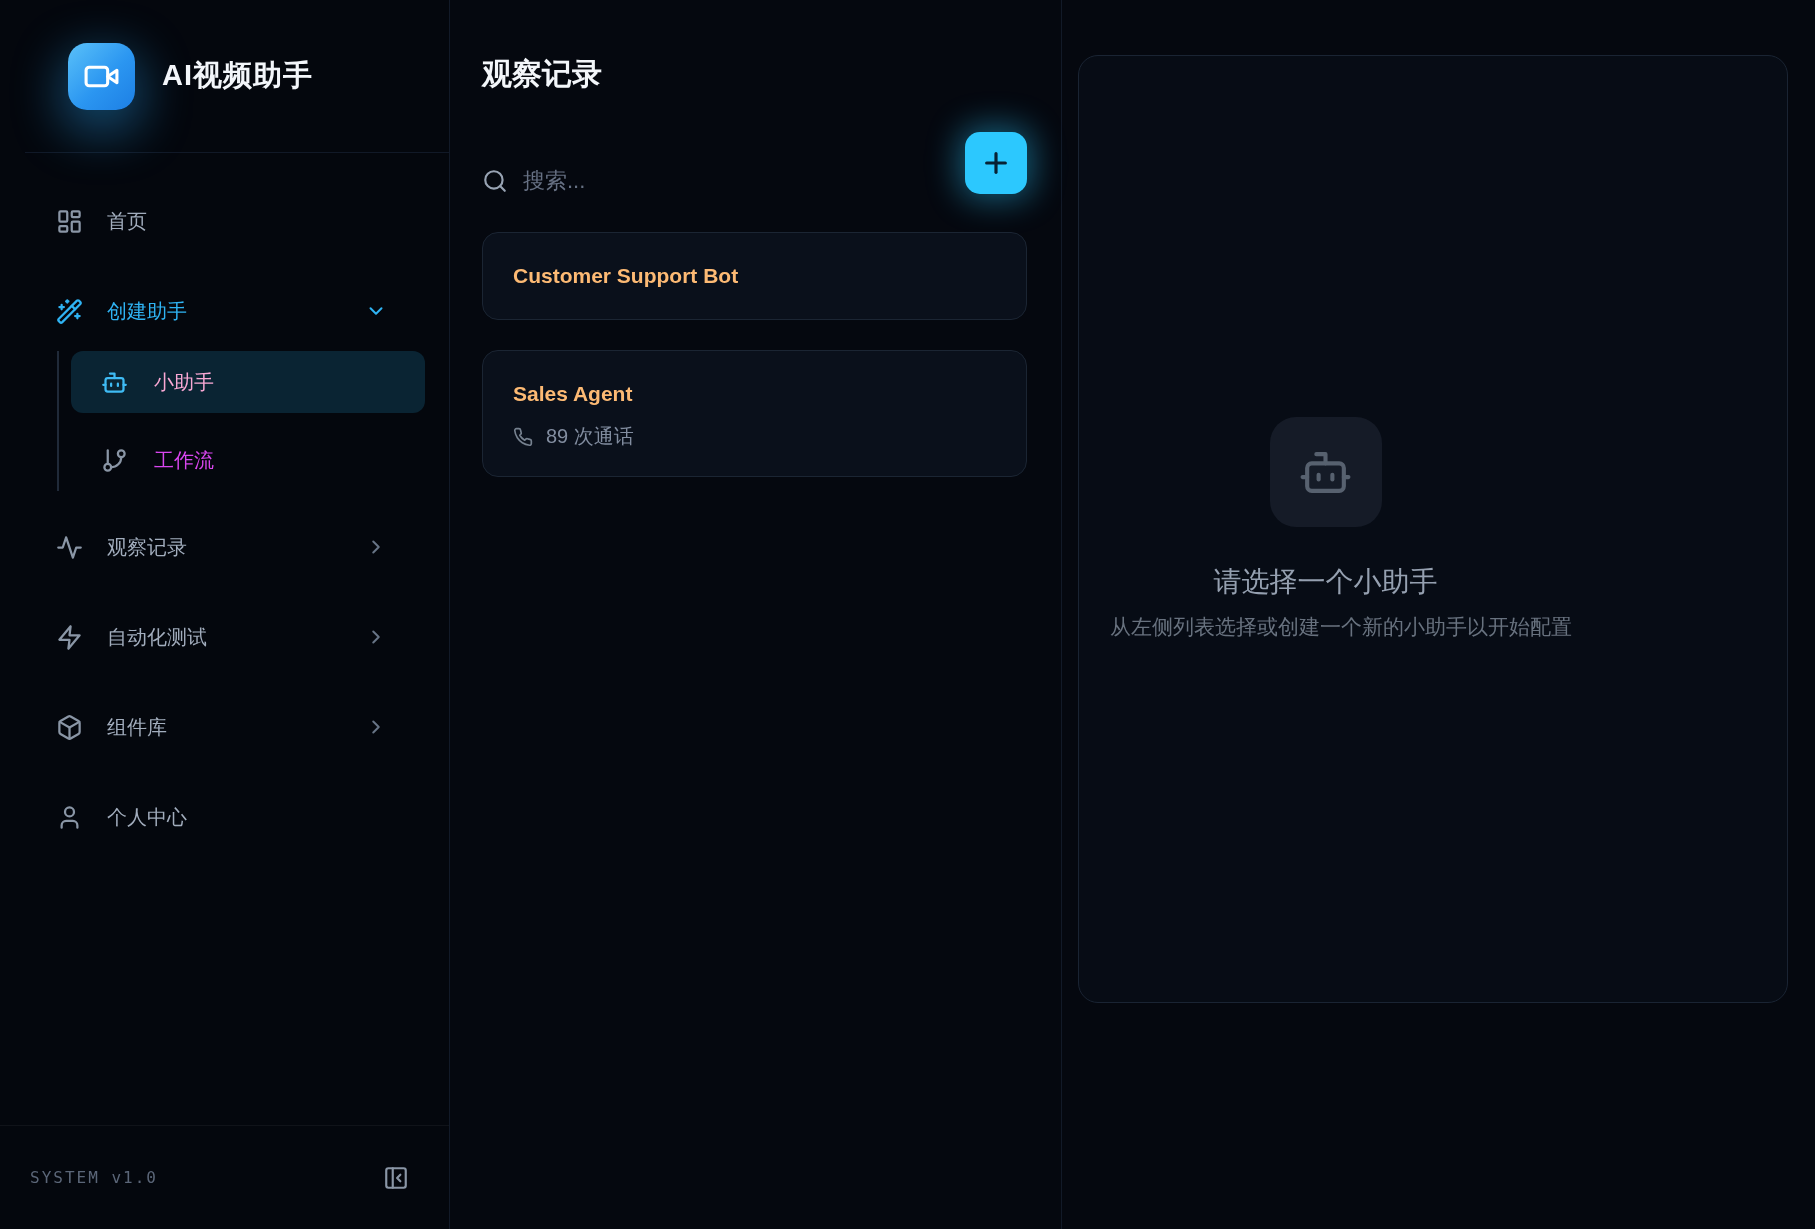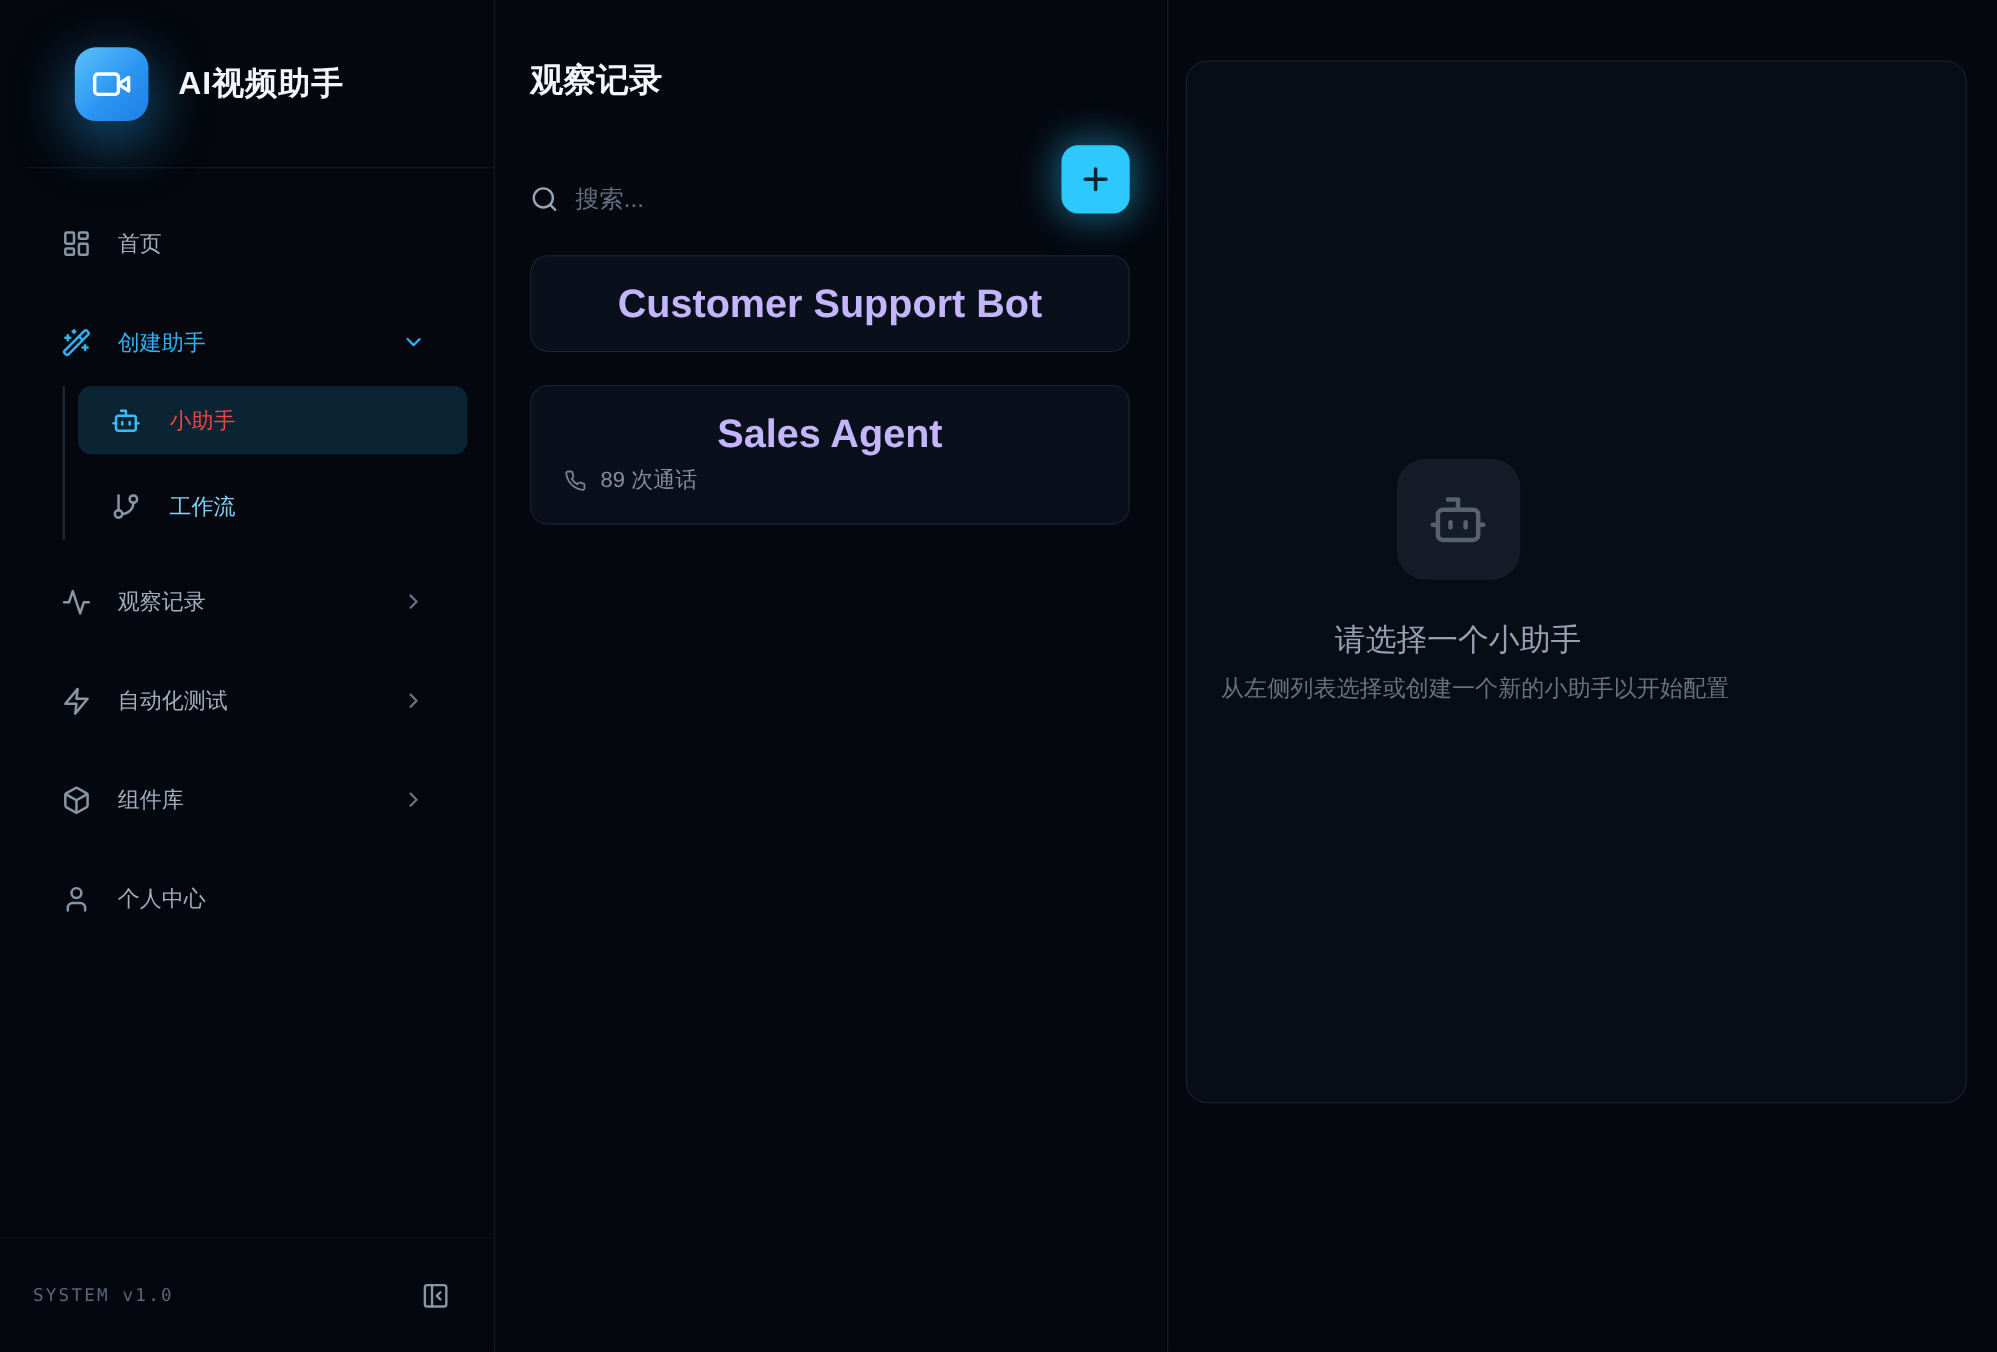--- a/index.html
+++ b/index.html
@@ -51,24 +51,24 @@
   .submenu {
     margin: -18px 0 24px 33px;
     border-left: 2px solid #202a39;
     padding-left: 12px;
     display: flex; flex-direction: column; gap: 16px;
   }
   .sub-item {
     height: 62px; border-radius: 12px;
     display: flex; align-items: center; gap: 26px;
     padding: 0 20px 0 30px;
-    font-size: 20px; color: #7dd3fc; cursor: pointer;
+    font-size: 20px; color: #d946ef; cursor: pointer;
   }
   .sub-item .mi { width: 27px; height: 27px; color: #8a96a6; flex: 0 0 auto; }
-  .sub-item.active { background: #0a2433; color: #ef4444; }
+  .sub-item.active { background: #0a2433; color: #f9a8d4; }
   .sub-item.active .mi { color: #3fbbf4; }
 
   .nav-footer {
     margin-top: auto; height: 104px;
     border-top: 1px solid rgba(255,255,255,.05);
     display: flex; align-items: center; justify-content: space-between;
     padding: 0 40px 0 30px;
   }
   .version {
     font-family: "DejaVu Sans Mono", "Liberation Mono", monospace;
@@ -97,21 +97,21 @@
     display: flex; align-items: center; justify-content: center;
     box-shadow: 0 0 32px 6px rgba(44,200,254,.42);
   }
   .add-btn svg { width: 32px; height: 32px; }
 
   .cards { margin-top: 38px; display: flex; flex-direction: column; gap: 30px; }
   .card {
     border: 1px solid #1b2533; background: #0a101b;
     border-radius: 16px; padding: 26px 30px; cursor: pointer;
   }
-  .card-name { font-size: 36px; font-weight: 700; color: #c4b5fd; line-height: 34px; text-align: center; }
+  .card-name { font-size: 21px; font-weight: 700; color: #fdba74; line-height: 34px; }
   .card-meta { margin-top: 12px; display: flex; align-items: center; gap: 13px; font-size: 20px; color: #828da0; }
   .card-meta svg { width: 20px; height: 20px; color: #76818f; }
 
   
   .detail-col { flex: 1; padding: 55px 27px 0 16px; }
   .detail-panel {
     height: 948px; border-radius: 20px;
     background: #070c15; border: 1px solid #1a2433;
     display: flex; align-items: center; justify-content: flex-start;
   }

